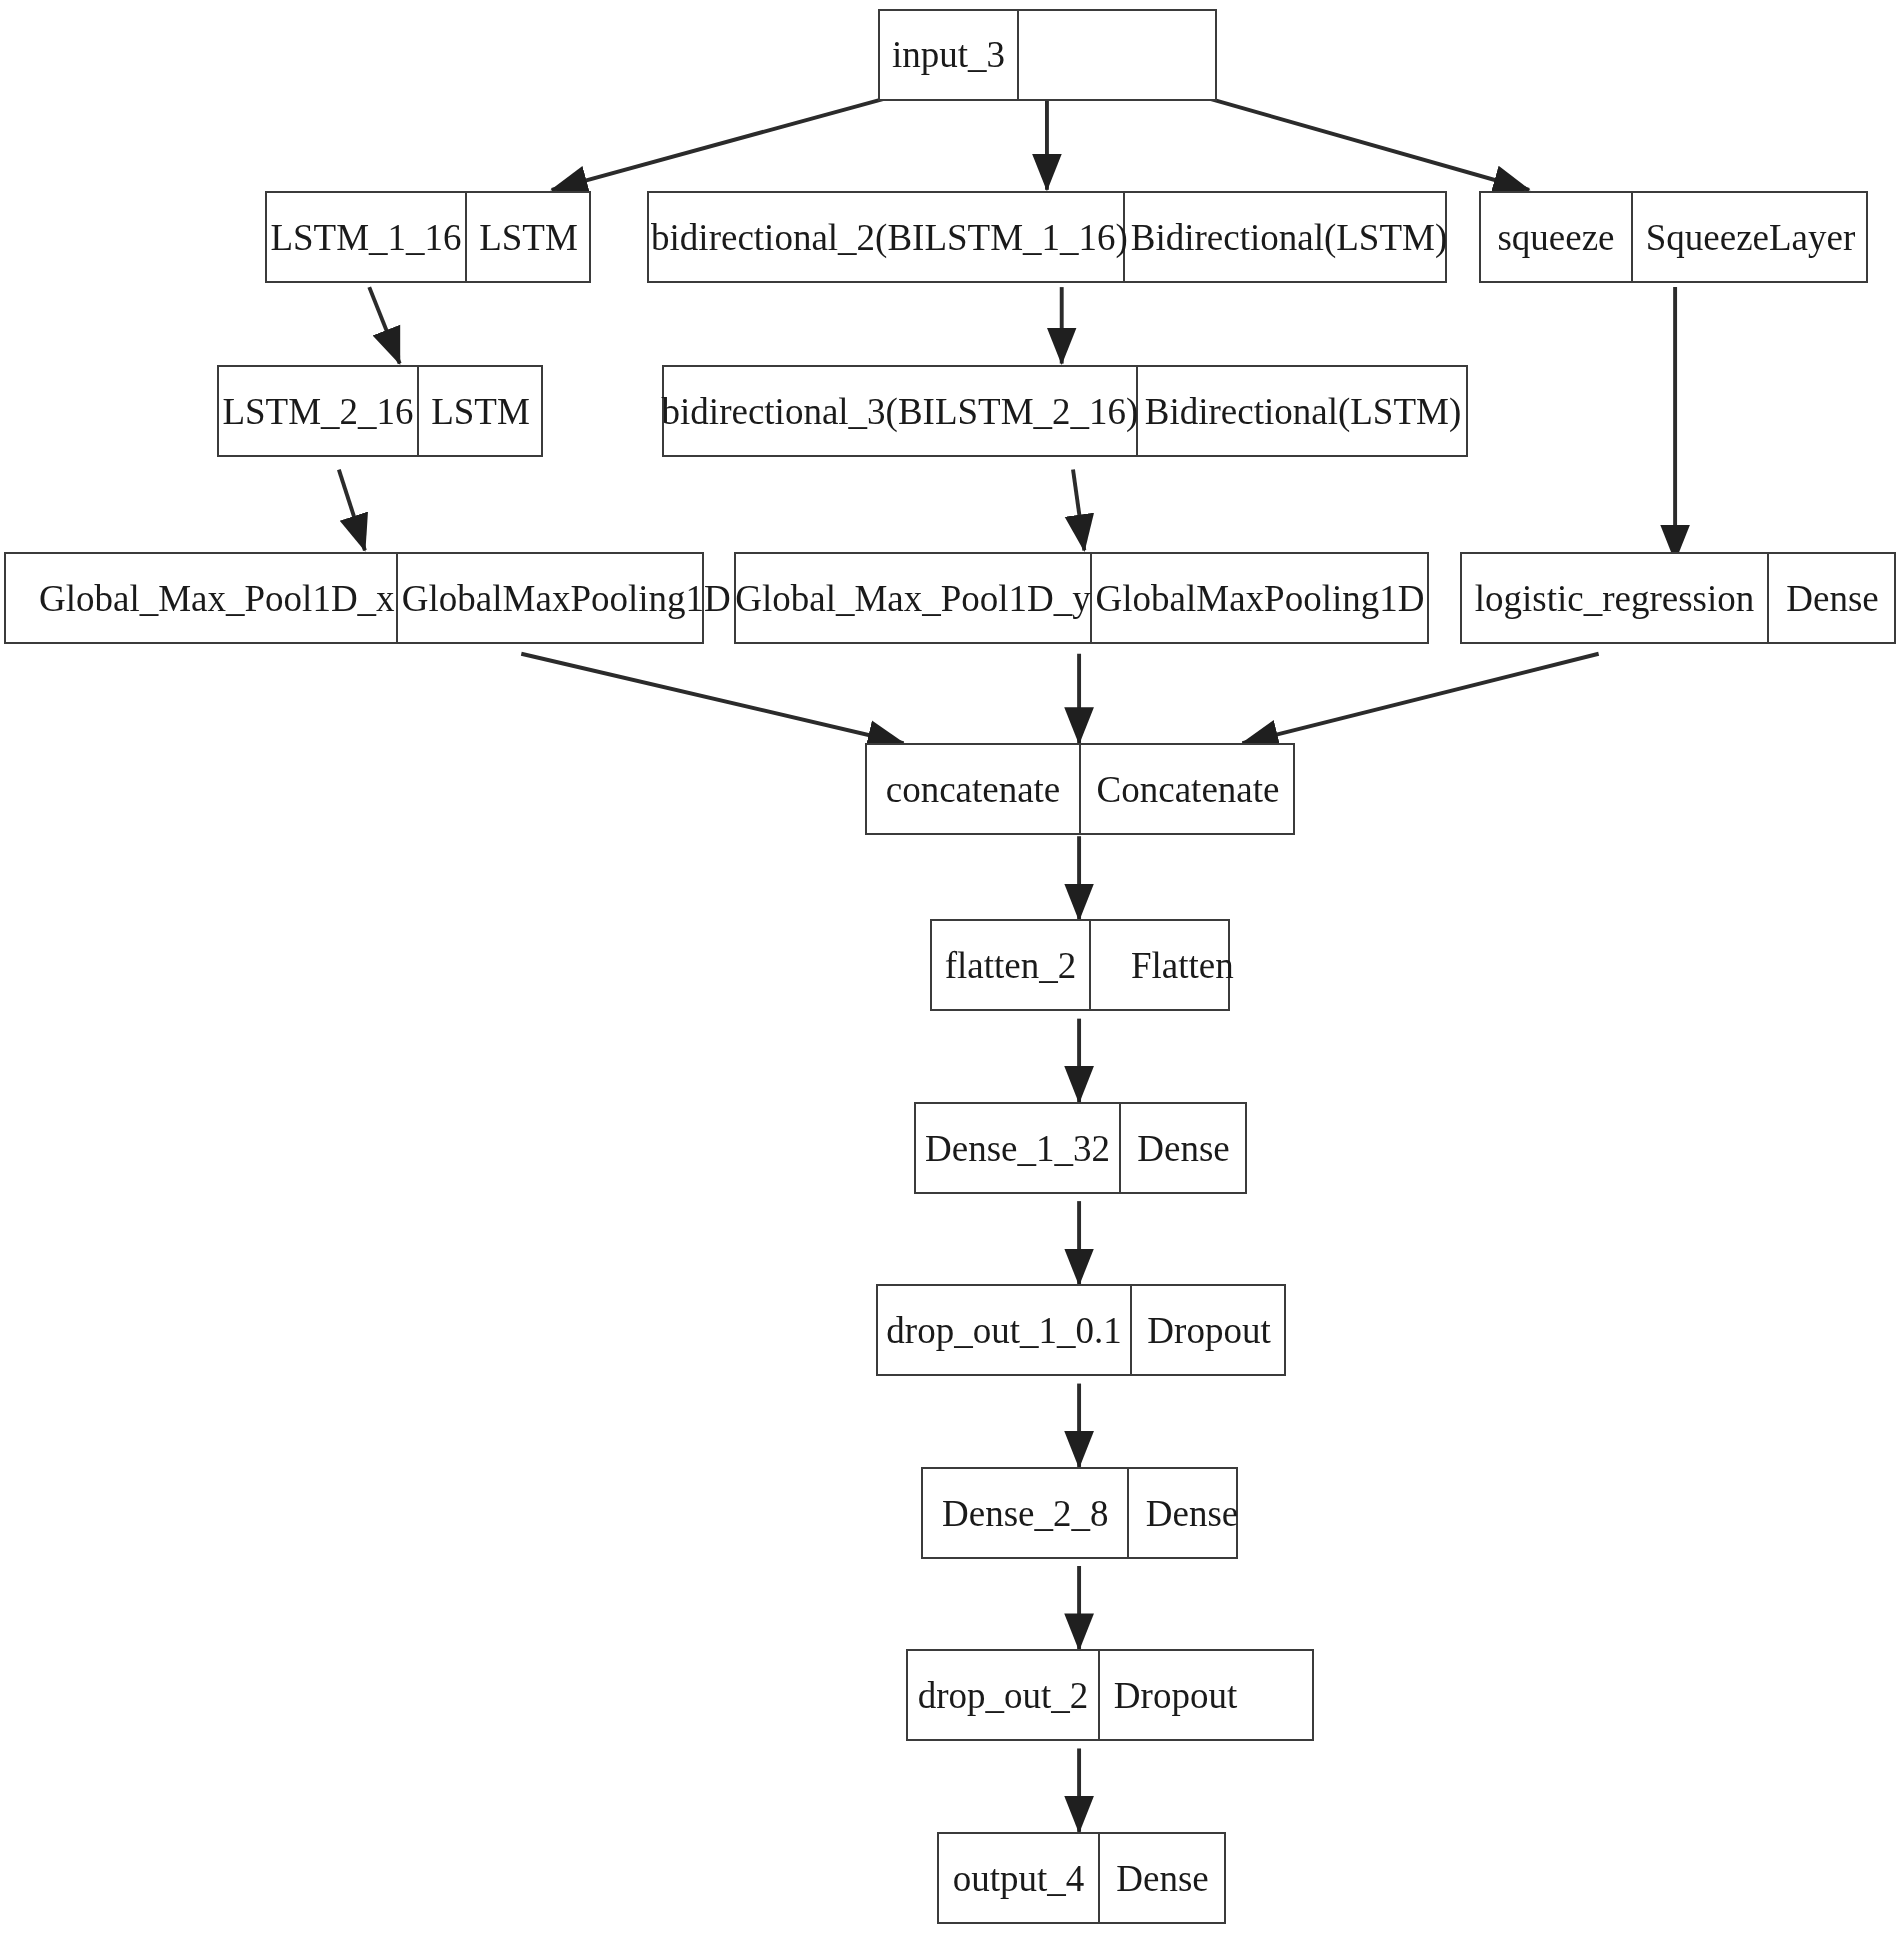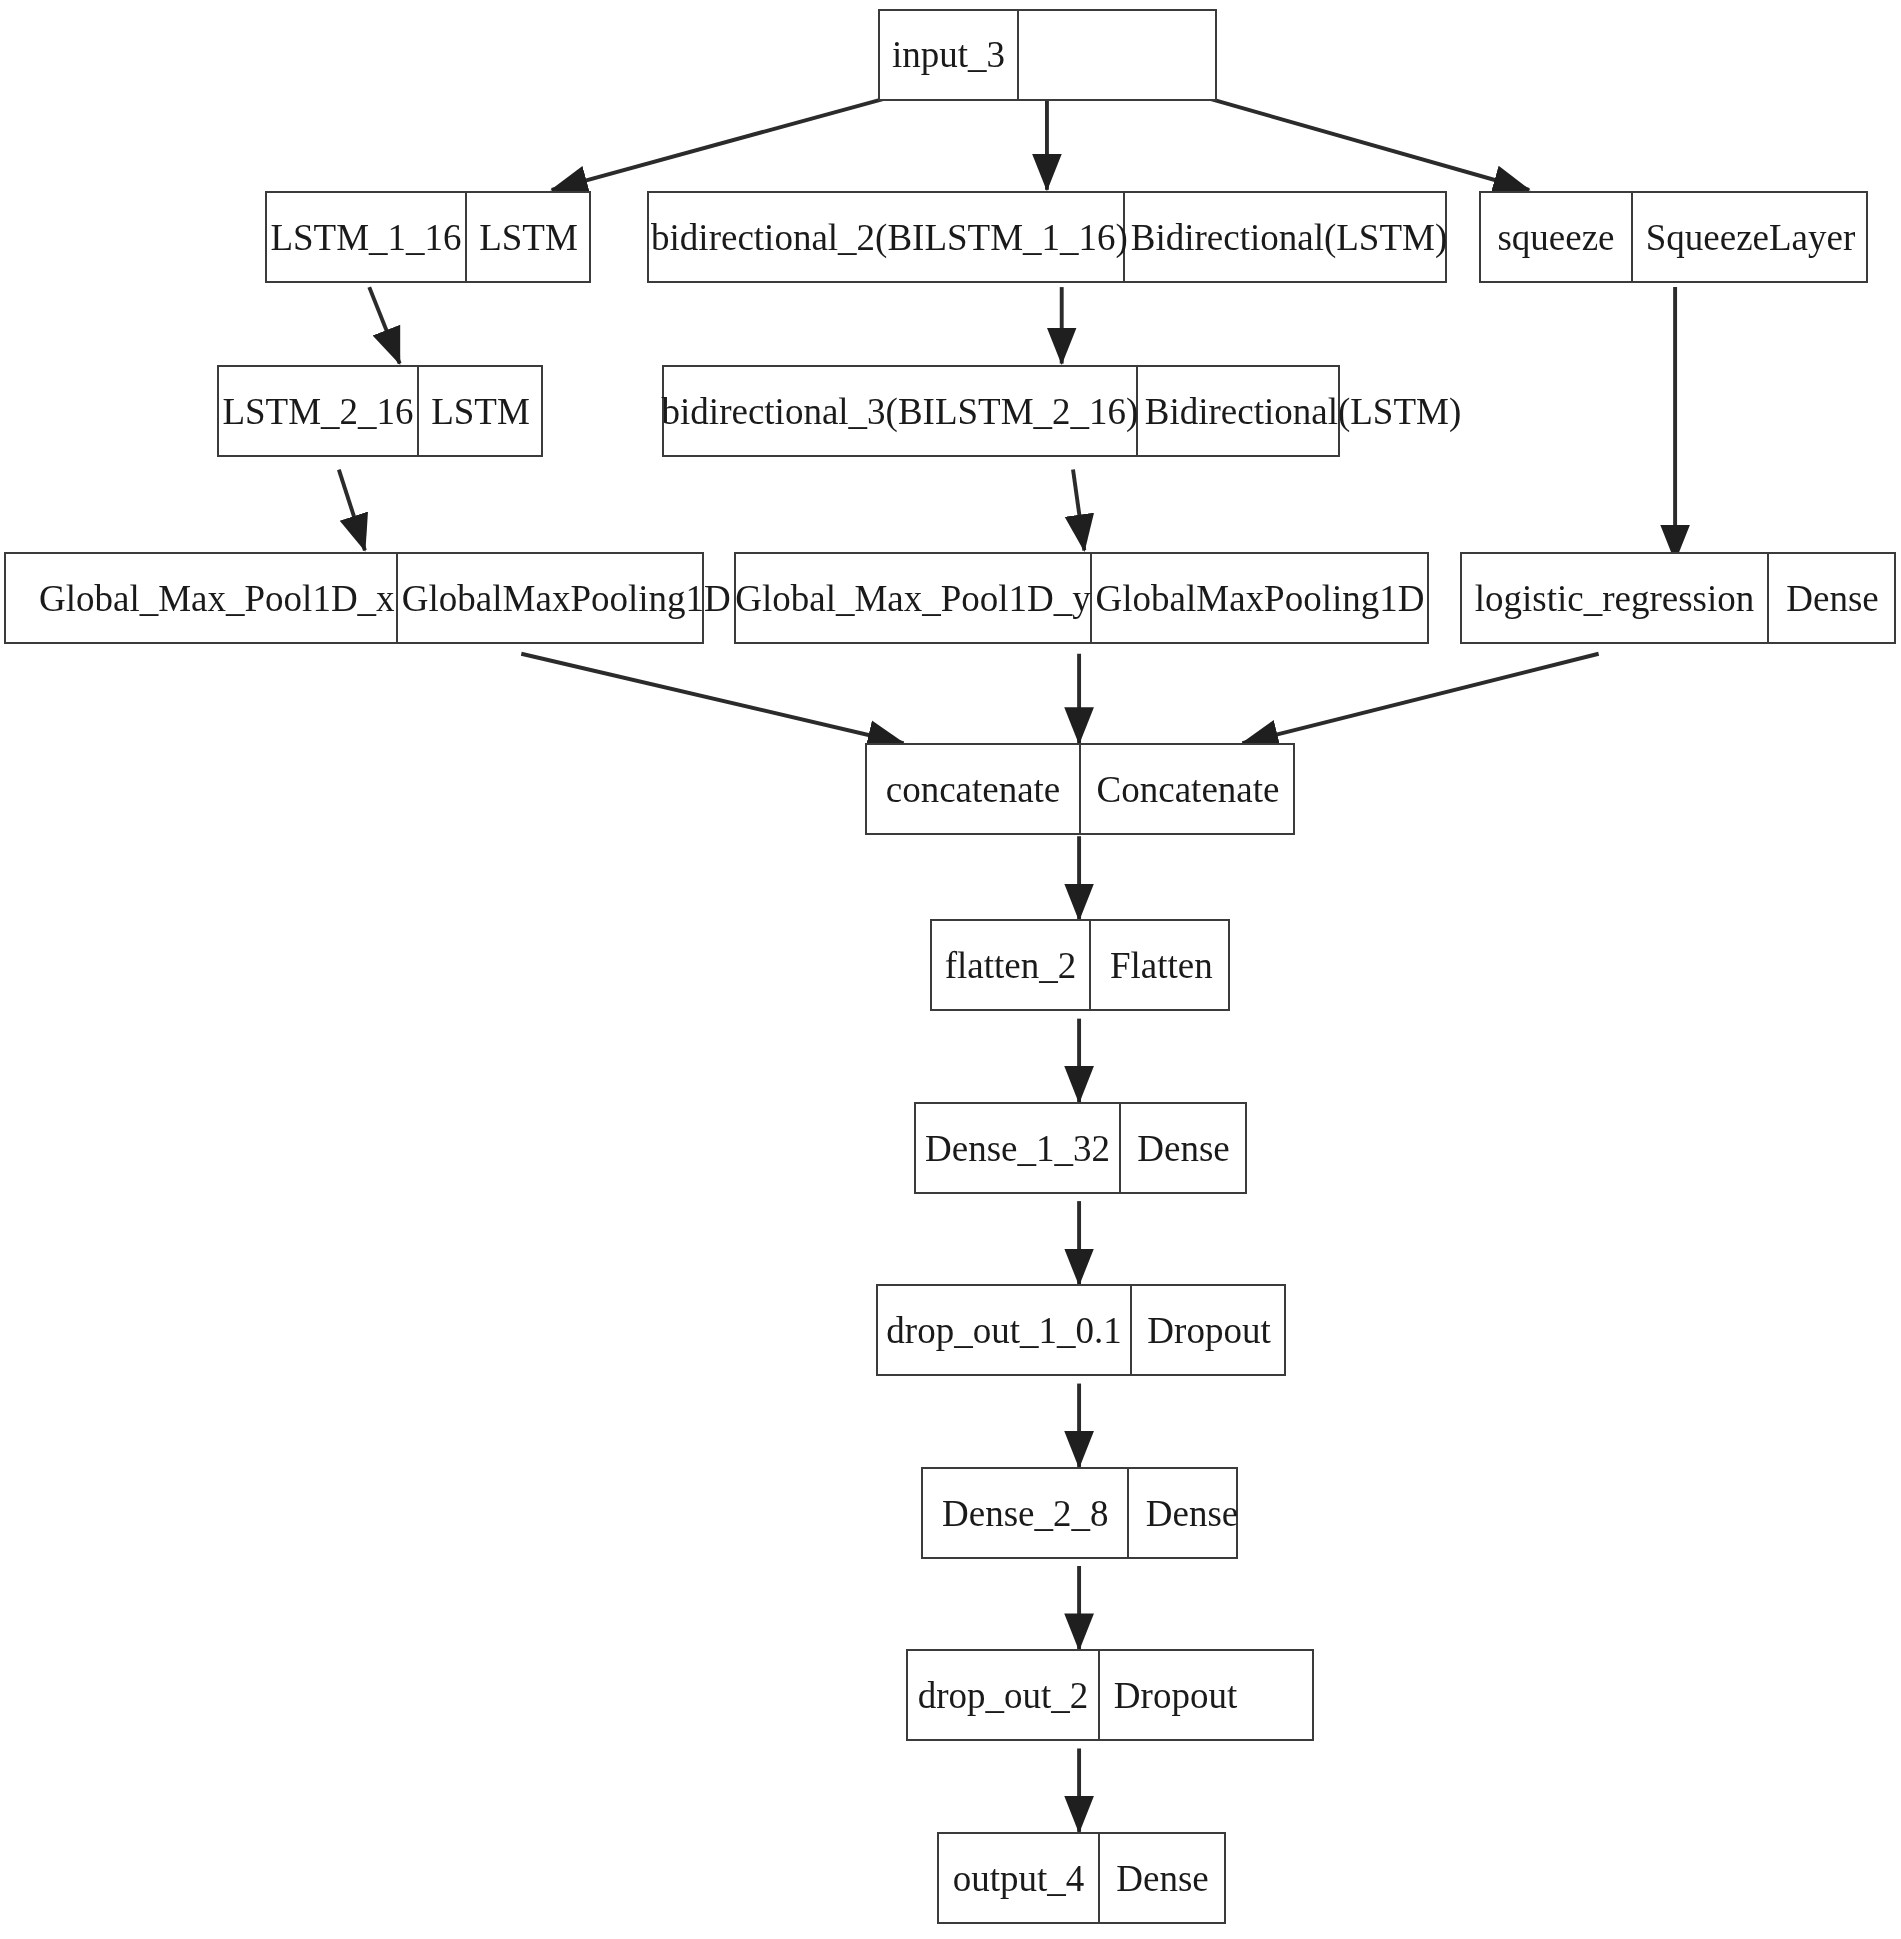--- a/index.html
+++ b/index.html
@@ -116,21 +116,21 @@
   <div class="node" style="left:1479px; top:191px; width:389px;">
     <div class="cell name-cell" style="width:152px;">squeeze</div>
     <div class="cell type-cell" style="width:235px;">SqueezeLayer</div>
   </div>
 
   <div class="node" style="left:217px; top:365px; width:326px;">
     <div class="cell name-cell" style="width:200px;">LSTM_2_16</div>
     <div class="cell type-cell" style="width:123px;">LSTM</div>
   </div>
 
-  <div class="node" style="left:662px; top:365px; width:678px;">
+  <div class="node" style="left:662px; top:365px; width:806px;">
     <div class="cell name-cell" style="width:474px;">bidirectional_3(BILSTM_2_16)</div>
     <div class="cell type-cell" style="width:330px;">Bidirectional(LSTM)</div>
   </div>
 
   <div class="node" style="left:4.3px; top:552px; width:700px;padding-left:31px;">
     <div class="cell name-cell" style="width:361px;">Global_Max_Pool1D_x</div>
     <div class="cell type-cell" style="width:336px;">GlobalMaxPooling1D</div>
   </div>
 
   <div class="node" style="left:734px; top:552px; width:695px;">
@@ -143,21 +143,21 @@
     <div class="cell type-cell" style="width:127px;">Dense</div>
   </div>
 
   <div class="node" style="left:865px; top:743px; width:430px;">
     <div class="cell name-cell" style="width:214px;">concatenate</div>
     <div class="cell type-cell" style="width:214px;">Concatenate</div>
   </div>
 
   <div class="node" style="left:930px; top:919px; width:300px;">
     <div class="cell name-cell" style="width:159px;">flatten_2</div>
-    <div class="cell type-cell" style="width:148px;">Flatten</div>
+    <div class="cell type-cell" style="width:148px;margin-left:21px;">Flatten</div>
   </div>
 
   <div class="node" style="left:914px; top:1102px; width:333px;">
     <div class="cell name-cell" style="width:205px;">Dense_1_32</div>
     <div class="cell type-cell" style="width:125px;">Dense</div>
   </div>
 
   <div class="node" style="left:876px; top:1284px; width:410px;">
     <div class="cell name-cell" style="width:254px;">drop_out_1_0.1</div>
     <div class="cell type-cell" style="width:154px;">Dropout</div>

